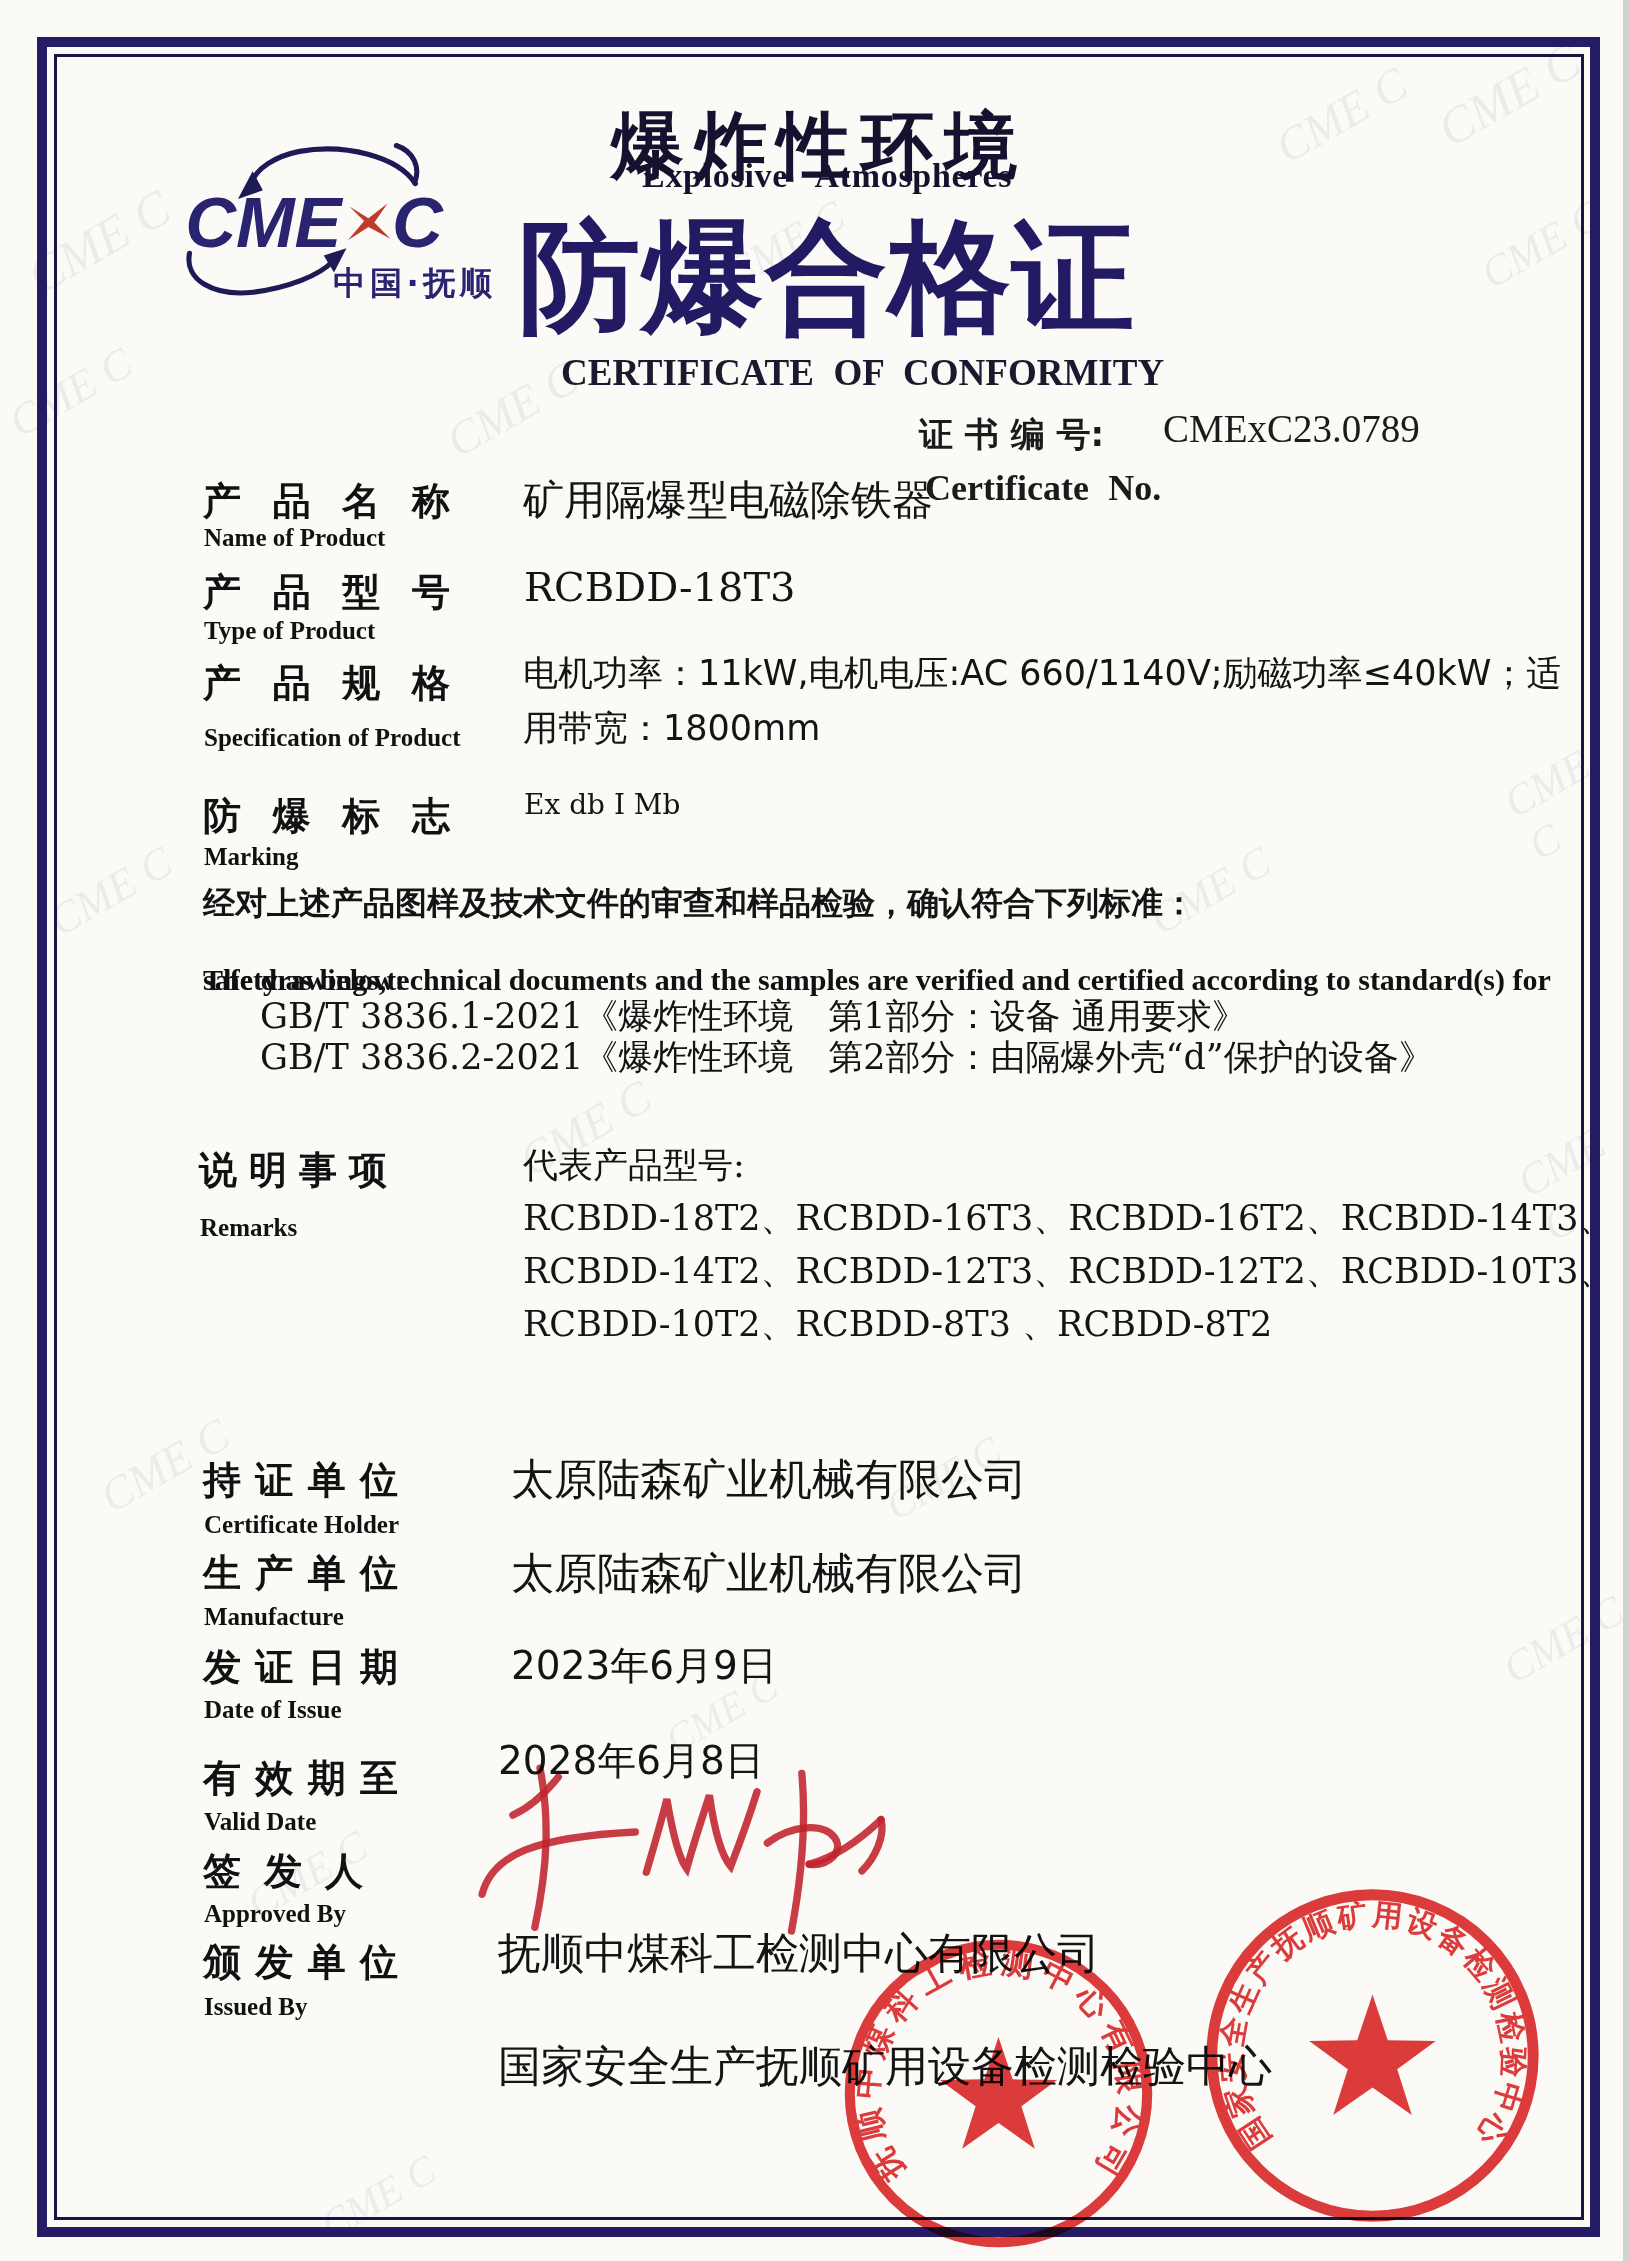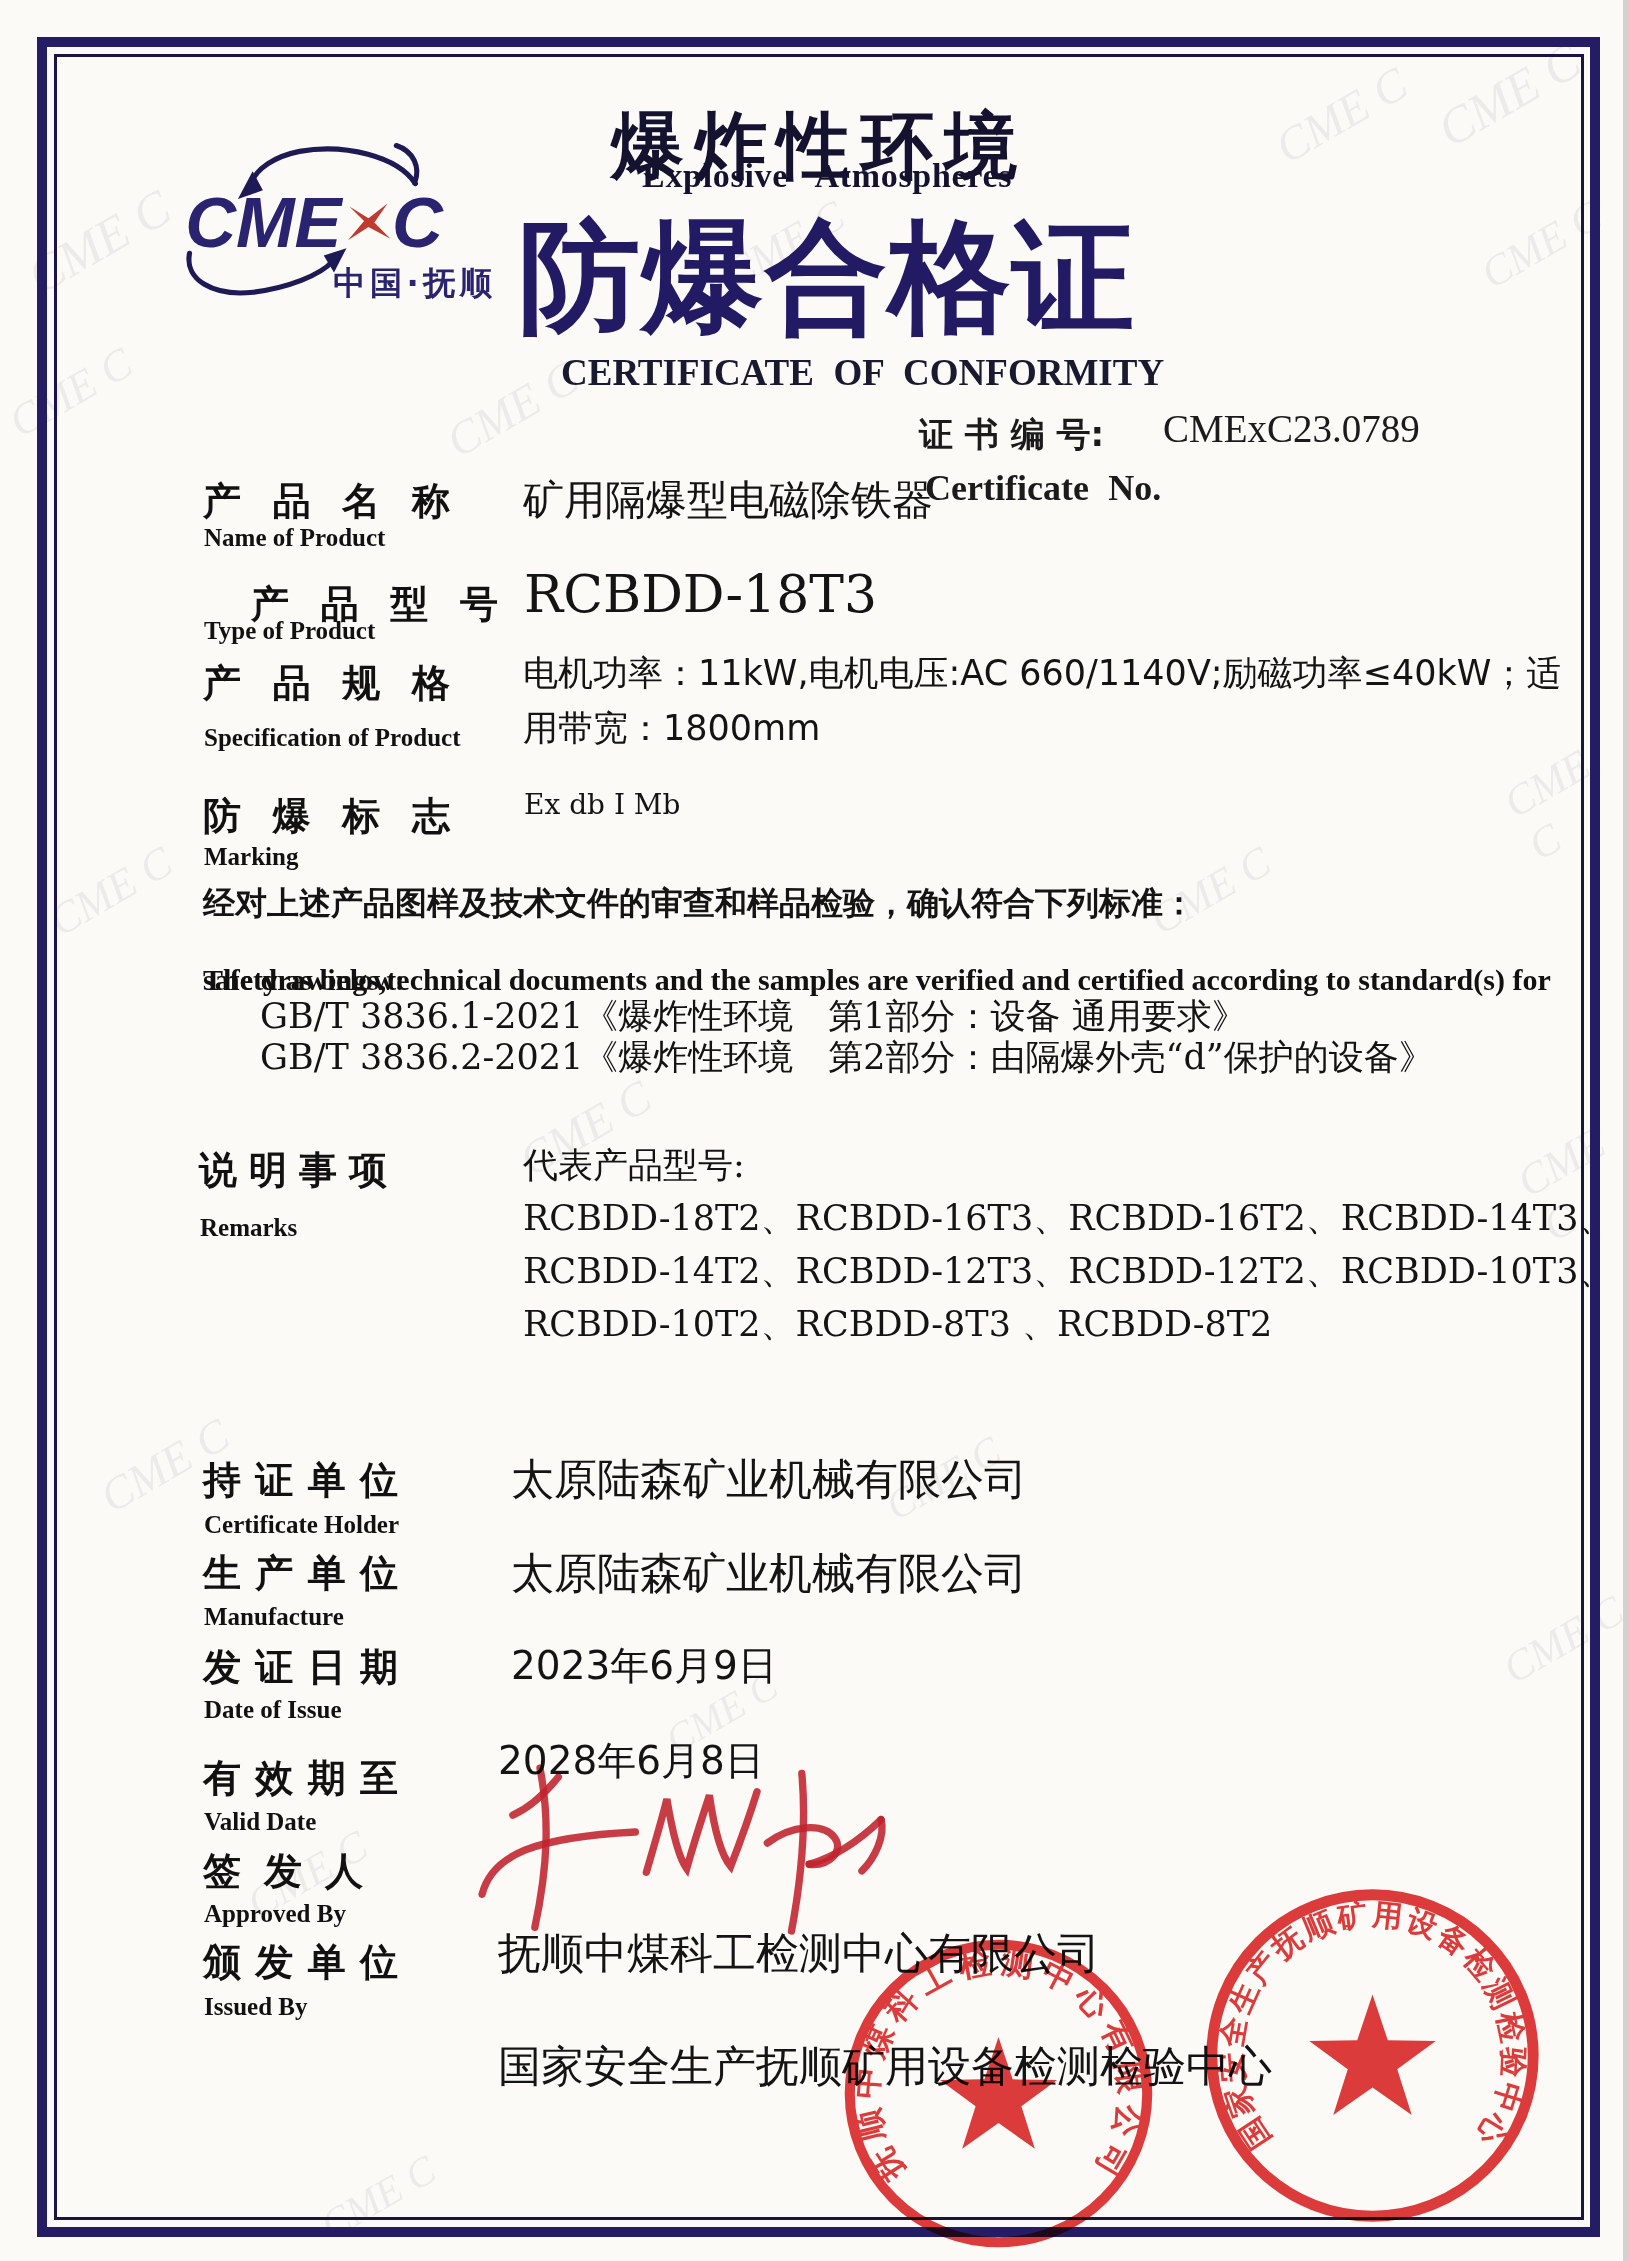--- a/index.html
+++ b/index.html
@@ -88,22 +88,22 @@
   <div class="abs title-zh">防爆合格证</div>
 
   <div class="abs certno-zh">证 书 编 号:</div>
   <div class="abs certno-val">CMExC23.0789</div>
   <div class="abs certno-en">Certificate No.</div>
 
   <div class="zh-label" style="left:203px;top:476px;width:247px;">产品名称</div>
   <div class="sans-val" style="left:523px;top:473px;font-size:41px;font-weight:500;">矿用隔爆型电磁除铁器</div>
   <div class="en-label" style="left:204px;top:524px;">Name of Product</div>
 
-  <div class="zh-label" style="left:203px;top:579px;width:247px;margin-left:48px;">产品型号</div>
-  <div class="val" style="left:524px;top:564px;font-size:52px;">RCBDD-18T3</div>
+  <div class="zh-label" style="left:203px;top:567px;width:247px;">产品型号</div>
+  <div class="val" style="left:524px;top:564px;font-size:40px;">RCBDD-18T3</div>
   <div class="en-label" style="left:204px;top:617px;">Type of Product</div>
 
   <div class="zh-label" style="left:203px;top:658px;width:247px;">产品规格</div>
   <div class="sans-val" style="left:523px;top:650px;font-size:35px;">电机功率：11kW,电机电压:AC 660/1140V;励磁功率≤40kW；适</div>
   <div class="sans-val" style="left:523px;top:705px;font-size:35px;">用带宽：1800mm</div>
   <div class="en-label" style="left:204px;top:724px;">Specification of Product</div>
 
   <div class="zh-label" style="left:203px;top:791px;width:247px;">防爆标志</div>
   <div class="val" style="left:524px;top:788px;font-size:28px;">Ex db I Mb</div>
   <div class="en-label" style="left:204px;top:843px;">Marking</div>

